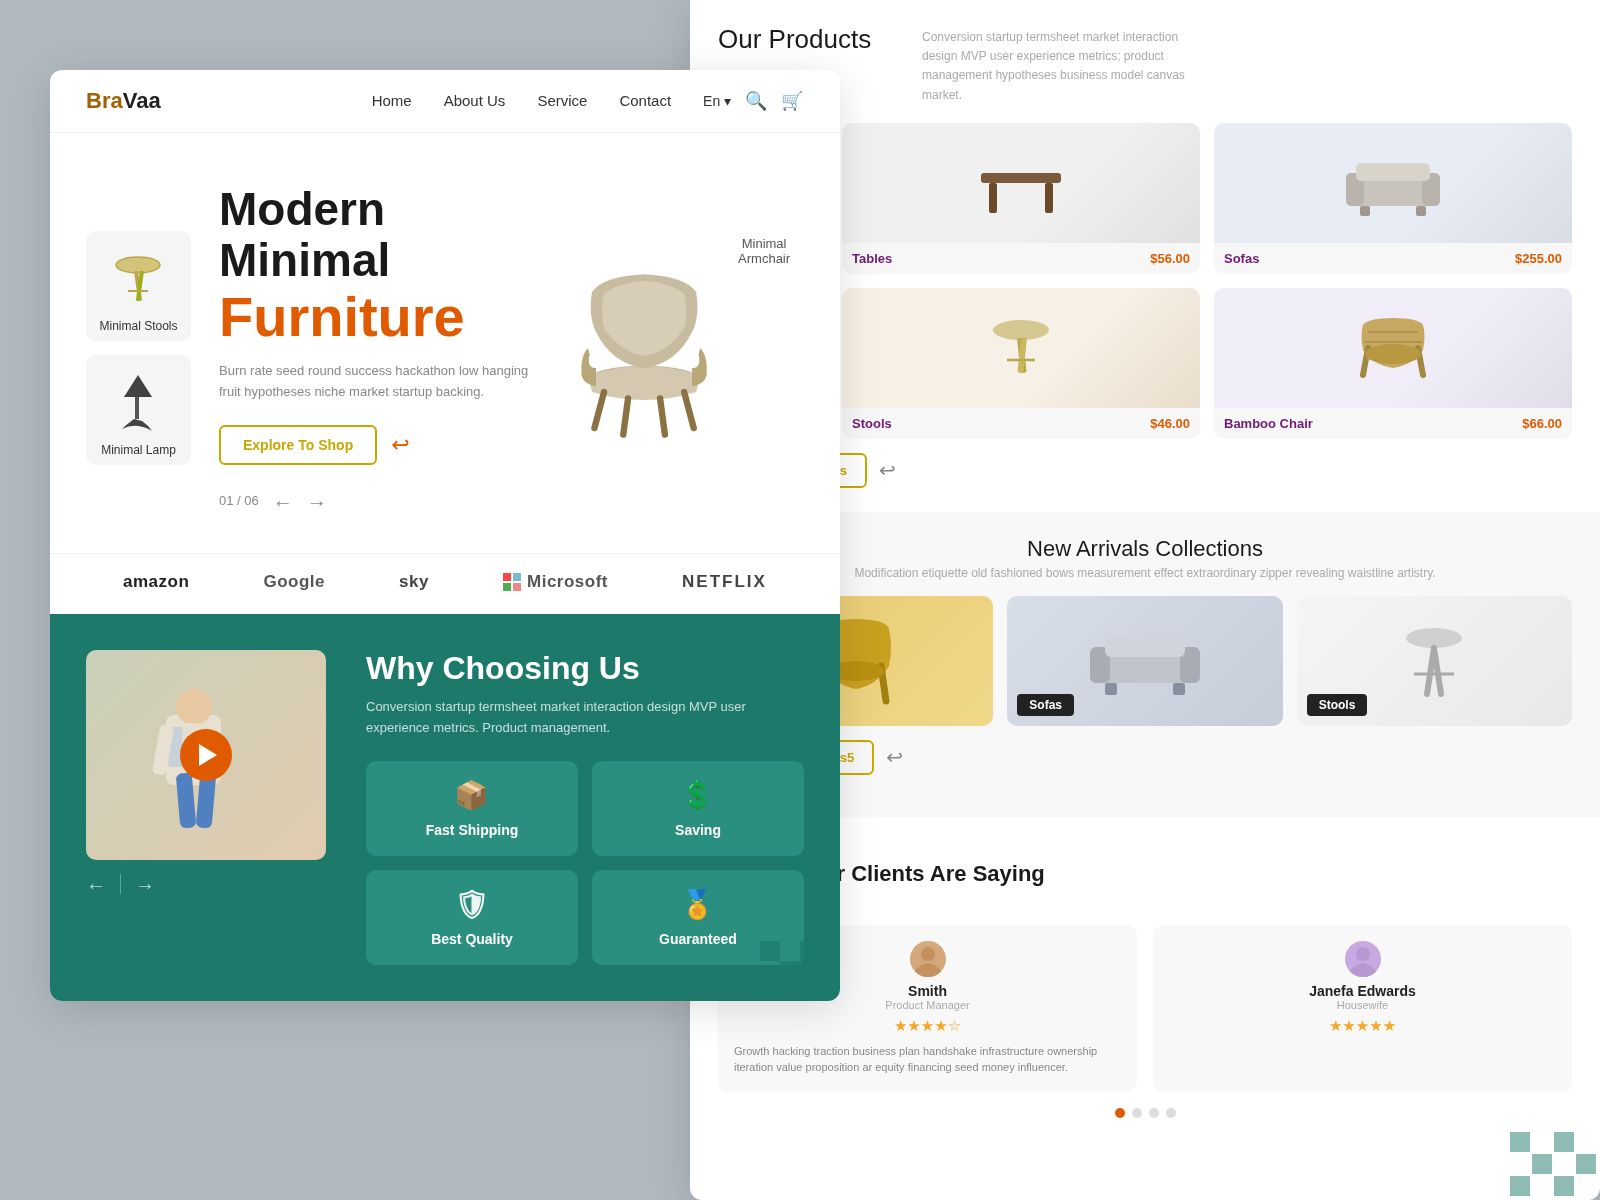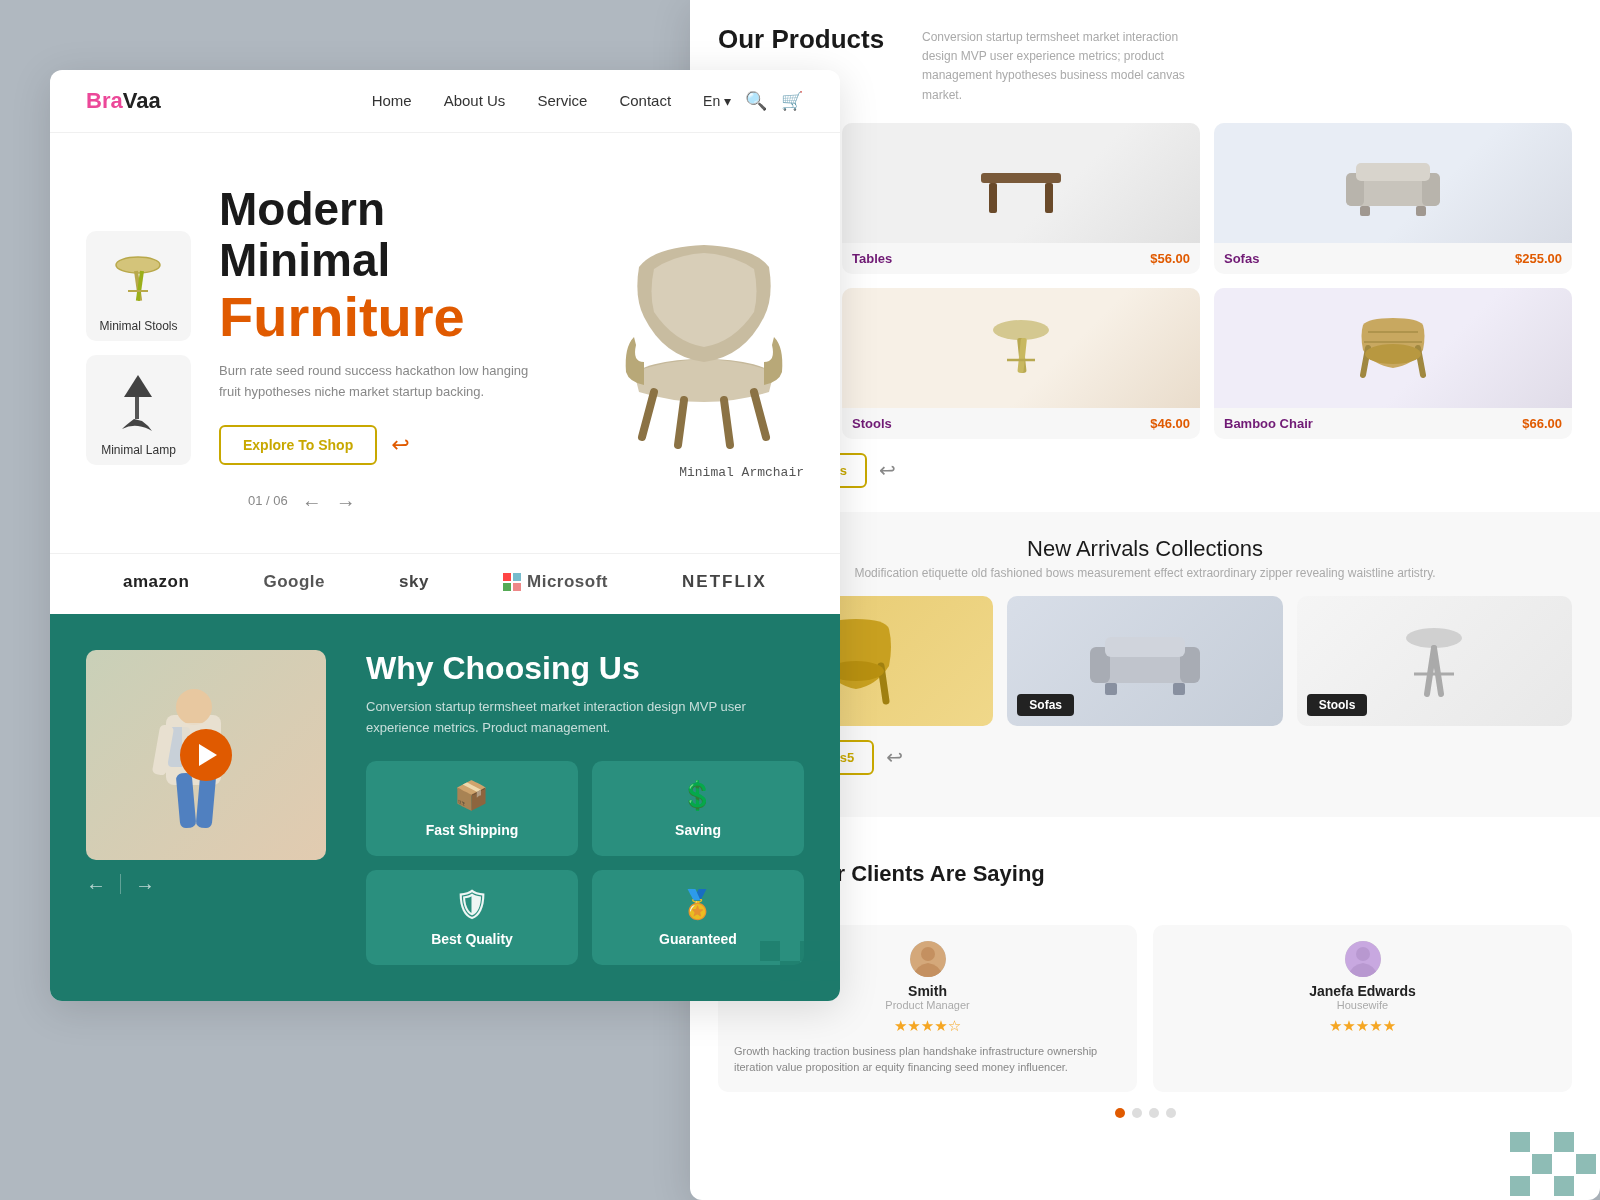--- a/index.html
+++ b/index.html
@@ -44,21 +44,21 @@
       display: flex;
       align-items: center;
       padding: 18px 36px;
       border-bottom: 1px solid #f0f0f0;
     }
     .logo {
       font-size: 22px;
       font-weight: 700;
       margin-right: auto;
     }
-    .logo-bra { color: #ec4899; }
+    .logo-bra { color: #a16207; }
     .logo-vaa { color: #222; }
     .nav-links {
       display: flex;
       gap: 32px;
       align-items: center;
       list-style: none;
       margin-right: 32px;
     }
     .nav-links li a {
       color: #333;
@@ -163,36 +163,34 @@
       font-size: 22px;
       color: #e05a00;
     }
     .hero-pagination {
       display: flex;
       align-items: center;
       gap: 14px;
       margin-top: 24px;
       font-size: 13px;
       color: #888;
-      margin-left: 29px;
     }
     .hero-pagination .pg-arrow {
       background: none;
       border: none;
       font-size: 20px;
       cursor: pointer;
       color: #888;
     }
     .hero-chair-img {
       width: 240px;
       display: flex;
-      align-items: flex-end;
+      align-items: flex-start;
       justify-content: center;
-      flex-direction: column;
-      font-family: Liberation Mono, monospace;
+      flex-direction: row;
     }
     .hero-chair-label {
       font-size: 13px;
       color: #555;
       text-align: center;
       margin-top: 8px;
     }
 
     
     .brands-row {
@@ -319,21 +317,21 @@
       padding: 24px 28px 0 28px;
     }
     .rp-header {
       display: flex;
       align-items: flex-start;
       gap: 24px;
       margin-bottom: 18px;
     }
     .rp-title {
       font-size: 26px;
-      font-weight: 700;
+      font-weight: 400;
       color: #1a1a1a;
       min-width: 180px;
     }
     .rp-desc {
       font-size: 12px;
       color: #aaa;
       line-height: 1.6;
       max-width: 280px;
       padding-top: 4px;
     }

